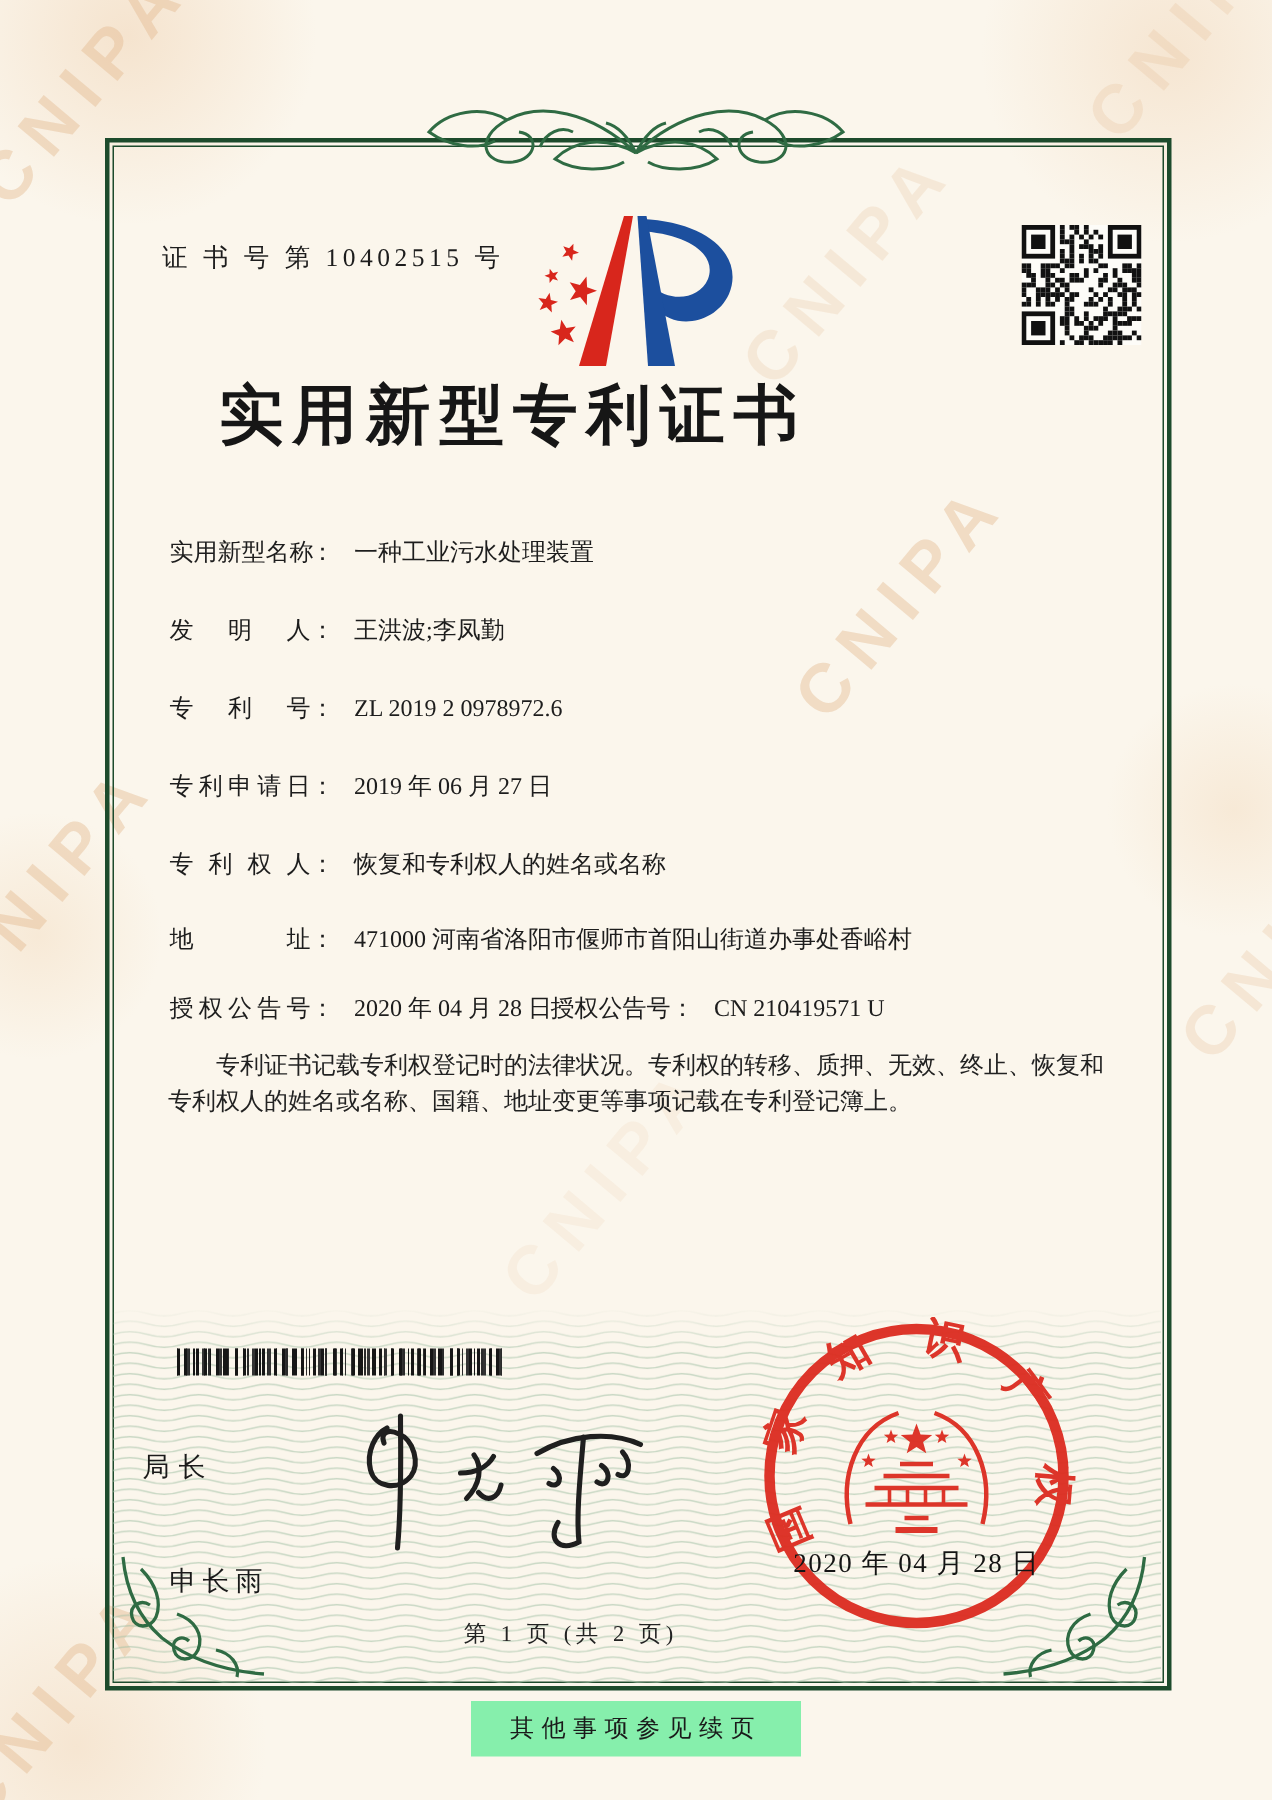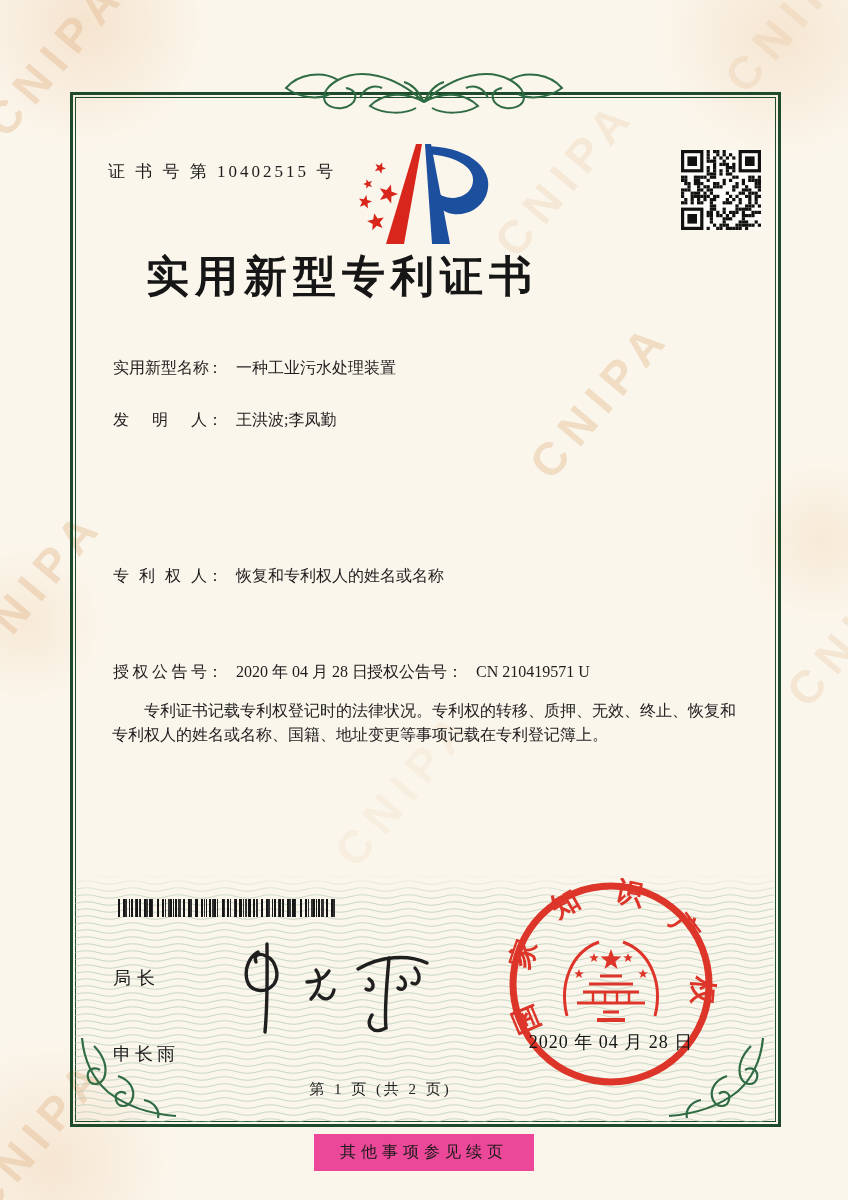--- a/index.html
+++ b/index.html
@@ -44,32 +44,32 @@
 
   .waves{position:absolute;left:75px;top:872px;width:699px;height:250px;z-index:1;
       -webkit-mask-image:linear-gradient(180deg,transparent,#000 28px);
       mask-image:linear-gradient(180deg,transparent,#000 28px);}
 
   .barcode{position:absolute;left:118px;top:899px;width:220px;height:18px;z-index:3;
     background-image:
       repeating-linear-gradient(90deg,#161616 0 2px,transparent 2px 5px,#161616 5px 7px,transparent 7px 8px,#2b2b2b 8px 9px,transparent 9px 13px),
       repeating-linear-gradient(90deg,#161616 0 1px,transparent 1px 6px,#333 6px 8px,transparent 8px 11px);}
 
-  .director-title{position:absolute;left:113px;top:966px;font-size:18px;letter-spacing:6px;color:#1a1a1a;z-index:3;}
+  .director-title{position:absolute;left:95px;top:966px;font-size:18px;letter-spacing:6px;color:#1a1a1a;z-index:3;}
   .director-name{position:absolute;left:113px;top:1002px;font-size:18px;letter-spacing:4px;color:#1a1a1a;z-index:3;margin-top:40px;}
   .sig{position:absolute;left:222px;top:938px;z-index:3;}
 
   .seal{position:absolute;left:505px;top:878px;z-index:3;opacity:.94;}
   .seal-date{position:absolute;left:505px;top:1030px;width:212px;text-align:center;
       font-size:18px;letter-spacing:1px;color:#141414;z-index:4;white-space:nowrap;}
 
   .pageno{position:absolute;left:0;top:1080px;width:761px;text-align:center;
       font-size:15px;letter-spacing:3px;color:#222;z-index:3;}
   .contnote{position:absolute;left:0;top:1134px;width:848px;text-align:center;z-index:3;}
-  .contnote span{display:inline-block;background:#ec4899;padding:8px 26px;
+  .contnote span{display:inline-block;background:#86efac;padding:8px 26px;
       font-size:16px;letter-spacing:5px;color:#1a1a1a;}
 
   .logo{position:absolute;left:358px;top:140px;z-index:3;}
   .qr{position:absolute;left:681px;top:150px;z-index:3;}
 </style>
 </head>
 <body>
 
 <div class="page">
 
@@ -373,22 +373,31 @@
     </svg>
 
   <div class="title">实用新型专利证书</div>
 
   <div class="row" style="top:358px;">
     <span class="flabel">实用新型名称</span><span>：</span><span class="fvalue">一种工业污水处理装置</span>
   </div>
   <div class="row" style="top:410px;">
     <span class="flabel">发明人</span><span>：</span><span class="fvalue">王洪波;李凤勤</span>
   </div>
+  <div class="row" style="top:462px;">
+    <span class="flabel">专利号</span><span>：</span><span class="fvalue">ZL 2019 2 0978972.6</span>
+  </div>
+  <div class="row" style="top:514px;">
+    <span class="flabel">专利申请日</span><span>：</span><span class="fvalue">2019 年 06 月 27 日</span>
+  </div>
   <div class="row" style="top:566px;">
     <span class="flabel">专利权人</span><span>：</span><span class="fvalue">恢复和专利权人的姓名或名称</span>
+  </div>
+  <div class="row" style="top:616px;">
+    <span class="flabel">地址</span><span>：</span><span class="fvalue">471000 河南省洛阳市偃师市首阳山街道办事处香峪村</span>
   </div>
   <div class="row" style="top:662px;">
     <span class="flabel">授权公告号</span><span>：</span><span class="fvalue">2020 年 04 月 28 日</span>
     <span class="grant2">
       <span>授权公告号</span><span>：</span><span class="fvalue">CN 210419571 U</span>
     </span>
   </div>
 
   <div class="paras">
     <p>专利证书记载专利权登记时的法律状况。专利权的转移、质押、无效、终止、恢复和专利权人的姓名或名称、国籍、地址变更等事项记载在专利登记簿上。</p>

